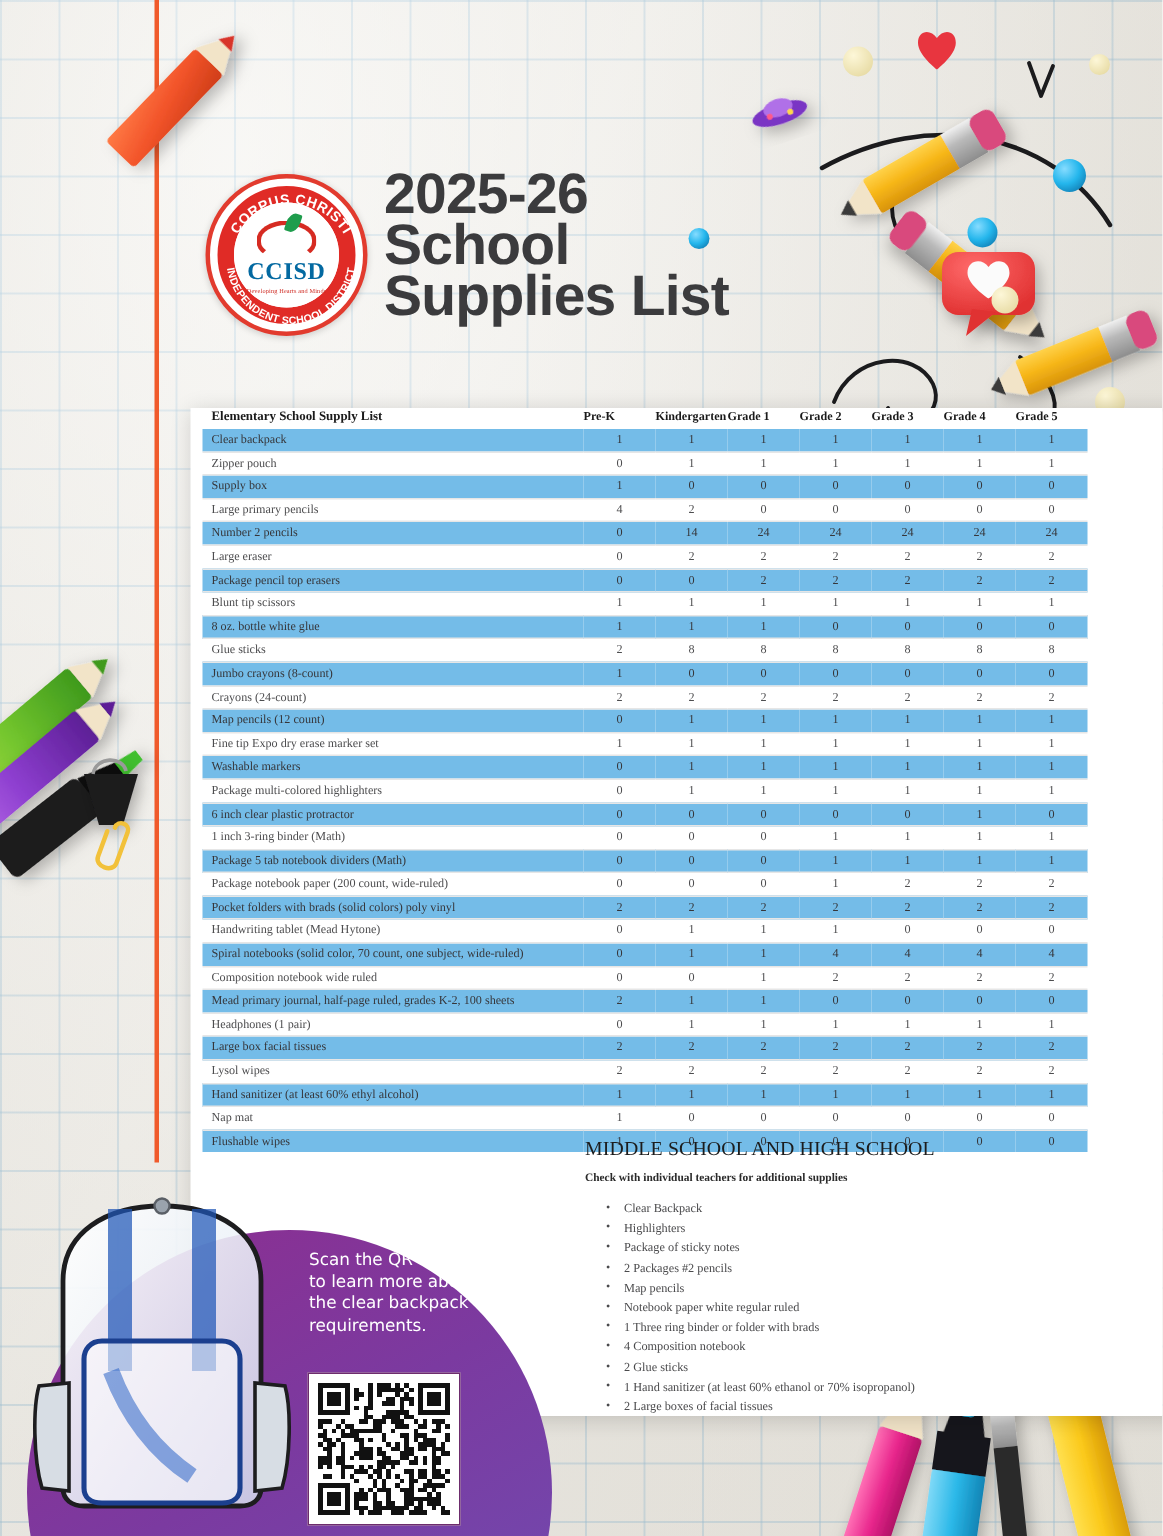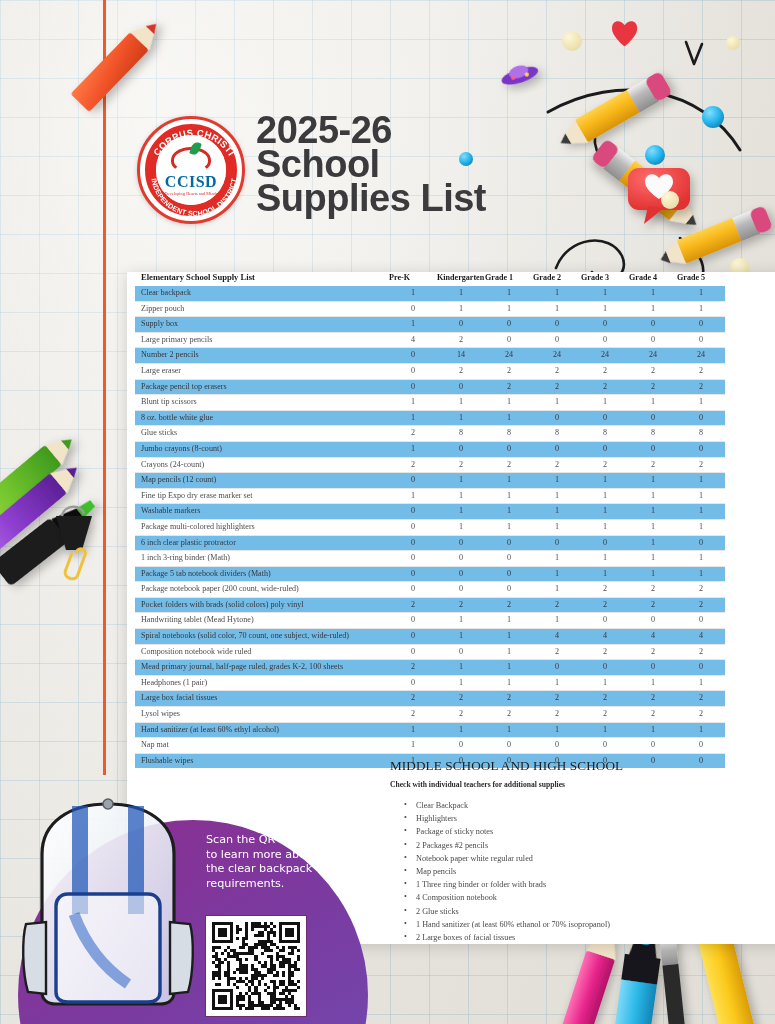--- a/index.html
+++ b/index.html
@@ -694,22 +694,22 @@
   </div>
 
   <div id="mshs">
     <h2>MIDDLE SCHOOL AND HIGH SCHOOL</h2>
     <div class="sub">Check with individual teachers for additional supplies</div>
     <ul id="mshs-list">
         <li>Clear Backpack</li>
         <li>Highlighters</li>
         <li>Package of sticky notes</li>
         <li>2 Packages #2 pencils</li>
+        <li>Map pencils</li>
         <li>Notebook paper white regular ruled</li>
-        <li>Map pencils</li>
         <li>1 Three ring binder or folder with brads</li>
         <li>4 Composition notebook</li>
         <li>2 Glue sticks</li>
         <li>1 Hand sanitizer (at least 60% ethanol or 70% isopropanol)</li>
         <li>2 Large boxes of facial tissues</li>
       </ul>
   </div>
 
   <div id="purple"></div>
 

